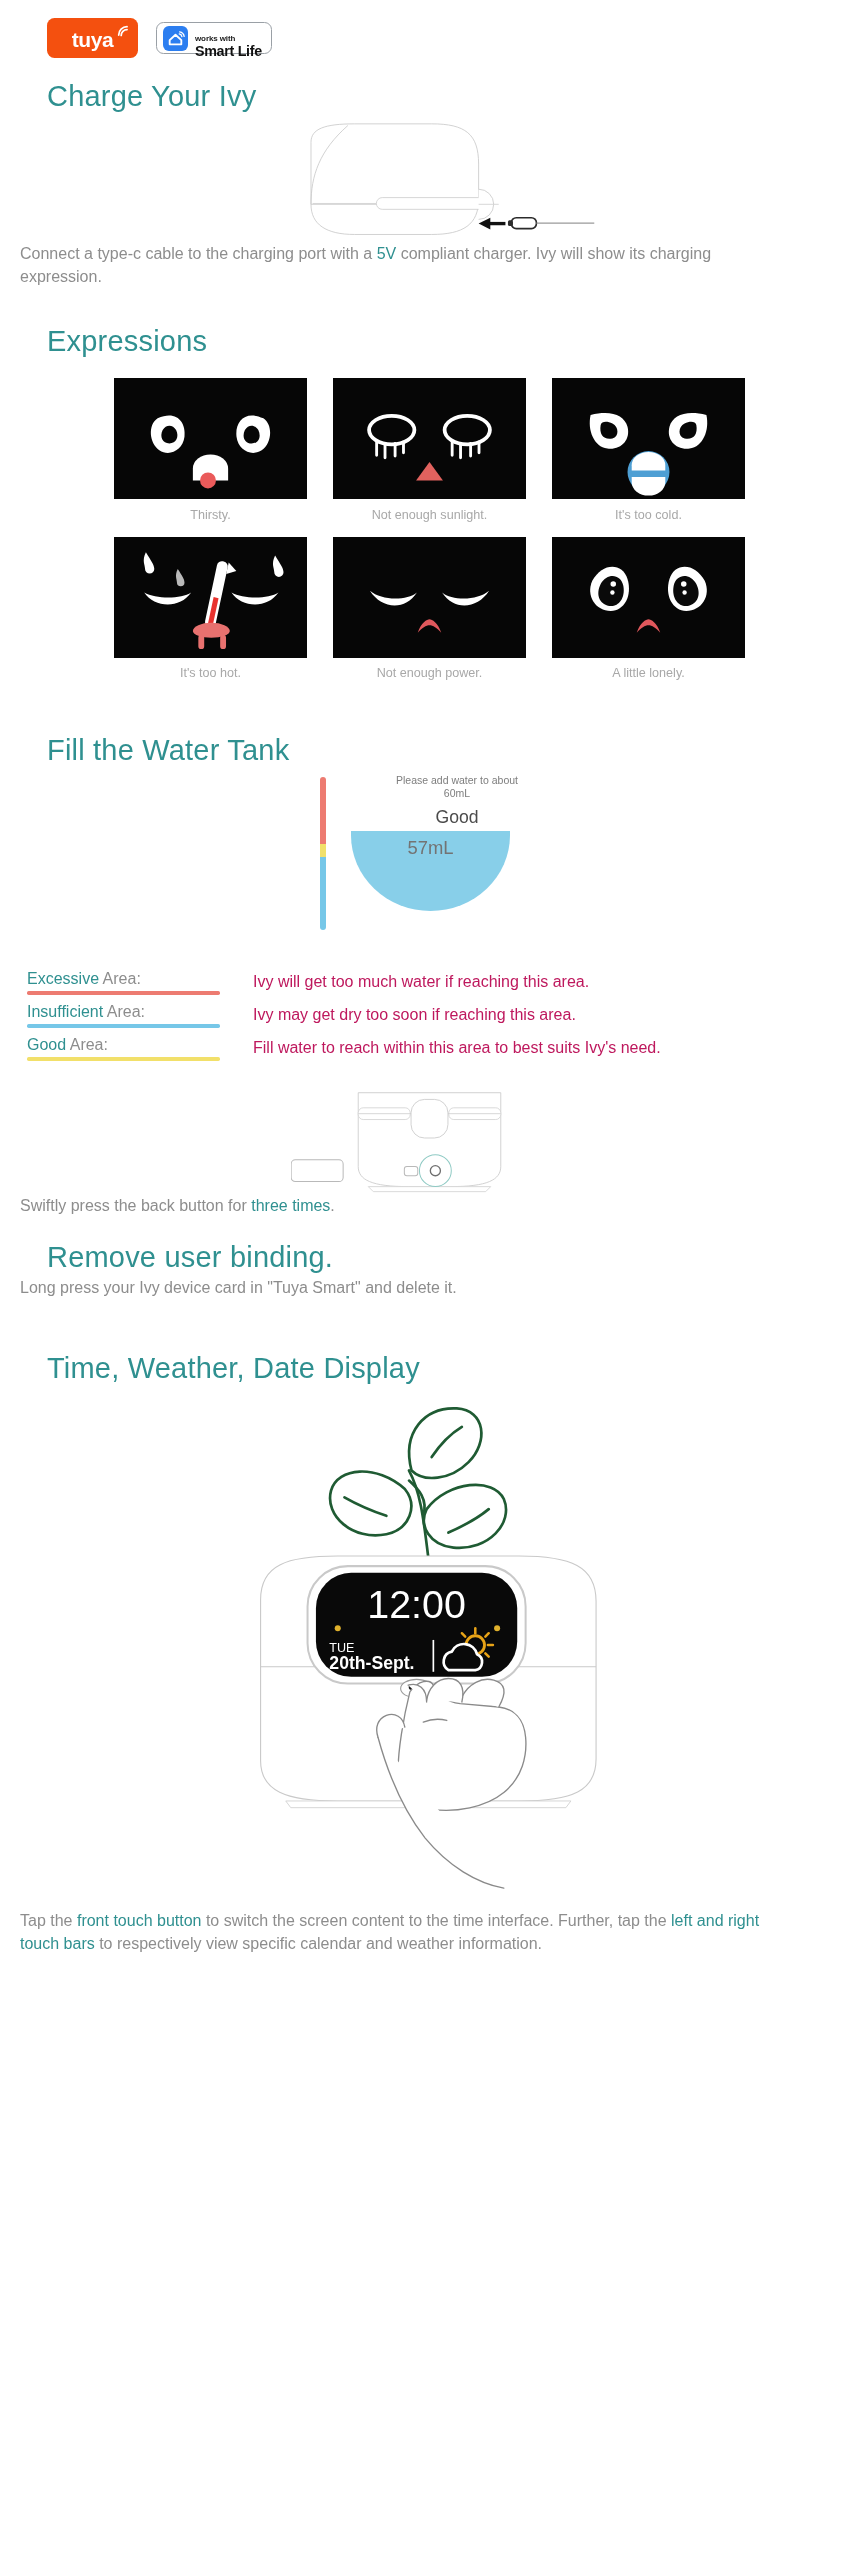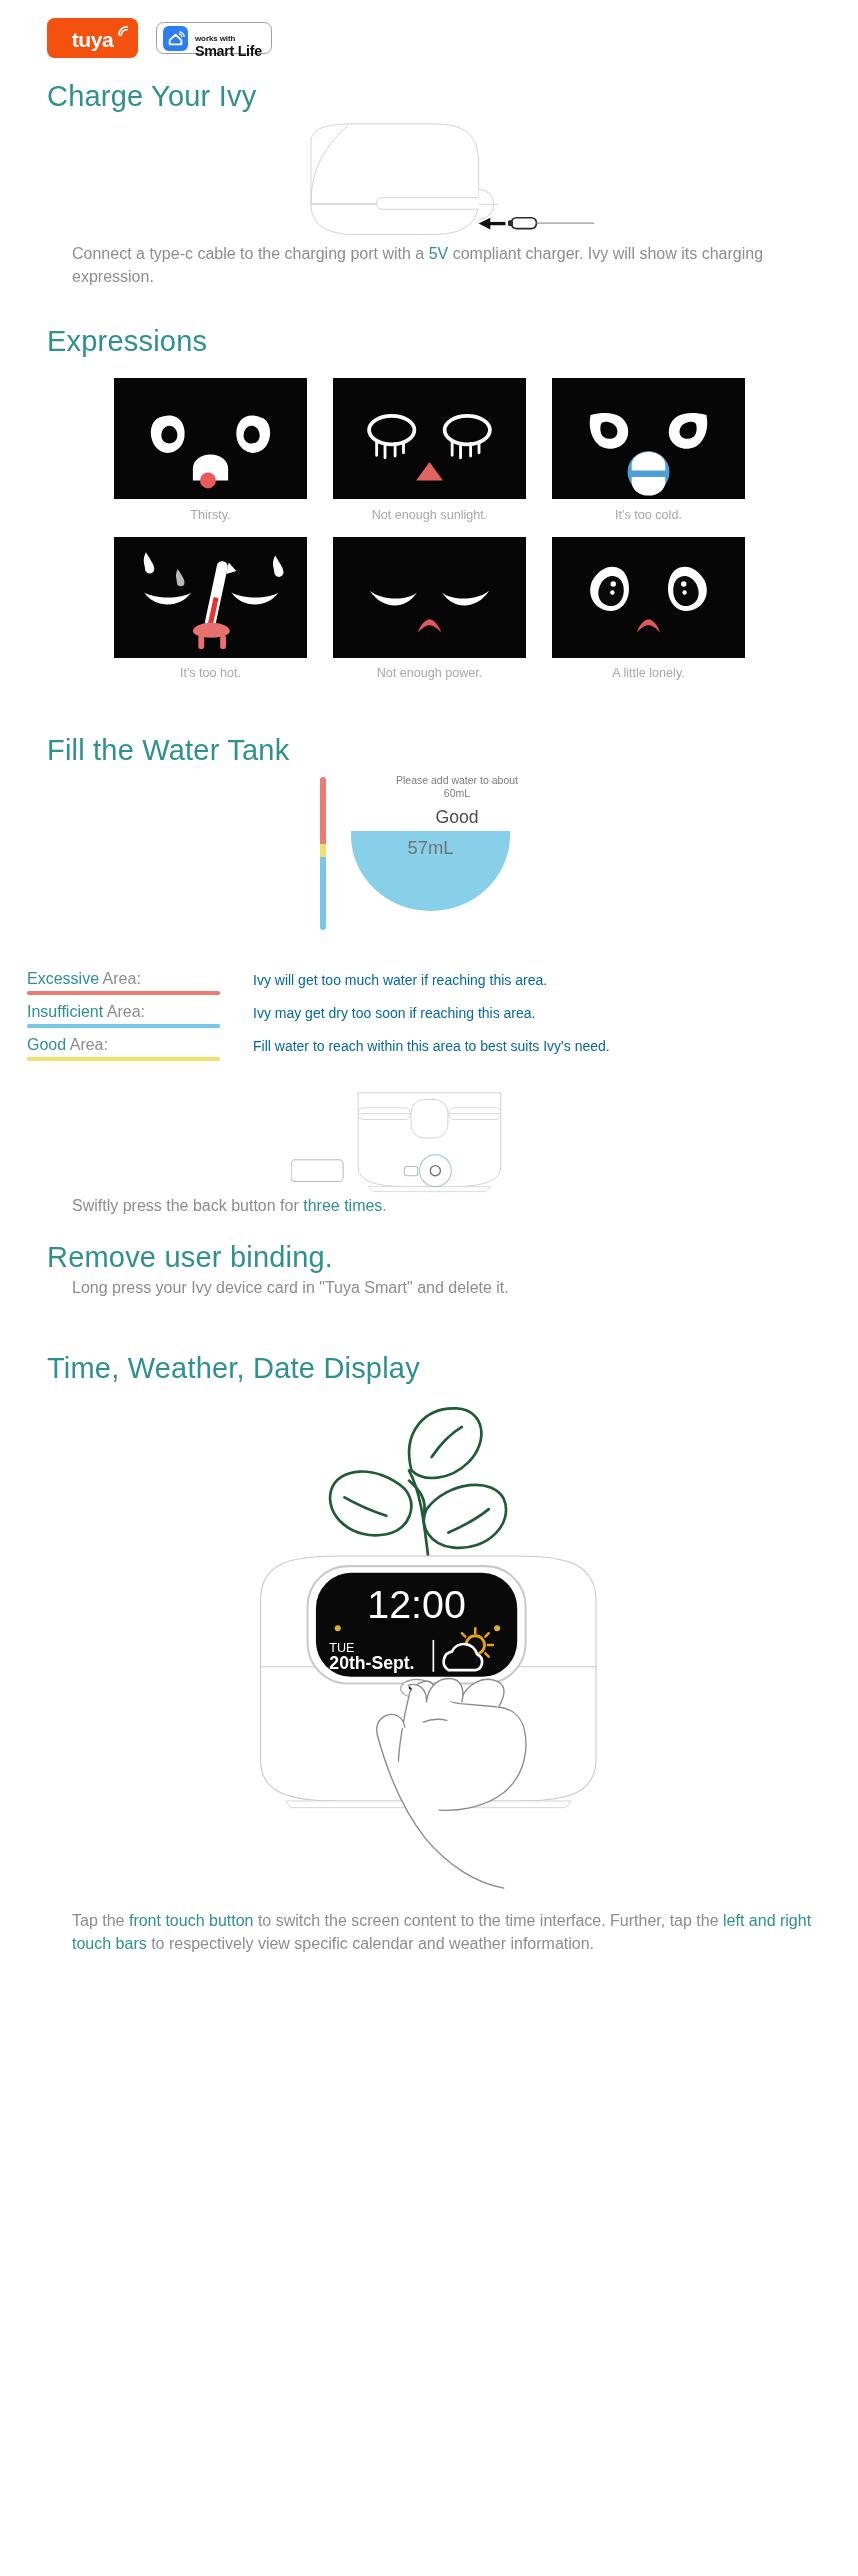--- a/index.html
+++ b/index.html
@@ -86,21 +86,21 @@
     letter-spacing:0.2px;
     margin:0;
     padding:0 12px 0 47px;
   }
   p.body{
     color:#8d8d8d;
     font-size:16px;
     font-weight:300;
     line-height:1.42;
     margin:0;
-    padding:0 47px 0 72px;
+    padding:0 47px 0 20px;
     max-width:755px;
   }
   .teal{color:#2f9090;}
 
   
   .sec-charge{padding-top:22px;}
   .charge-art{
     height:126px;
     position:relative;
     margin-top:3.4px;
@@ -155,23 +155,23 @@
   }
   .legend-key .kw{color:#2f9090;}
   .legend-key .bar{
     display:block;
     height:4.2px;
     border-radius:1.7px;
     margin-top:2.5px;
     width:193px;
   }
   .legend-val{
-    font-size:14px;
+    font-size:16px;
     font-weight:300;
-    color:#0369a1;
+    color:#be185d;
     line-height:1.42;
     flex:1;
     padding-top:0.8px;
   }
 
   .sec-wifi{margin-top:25px;}
   .wifi-art{height:109px;position:relative;margin-top:5px;}
   .wifi-caption{margin-top:11.7px;}
 
   .sec-unbind{margin-top:23.5px;}

